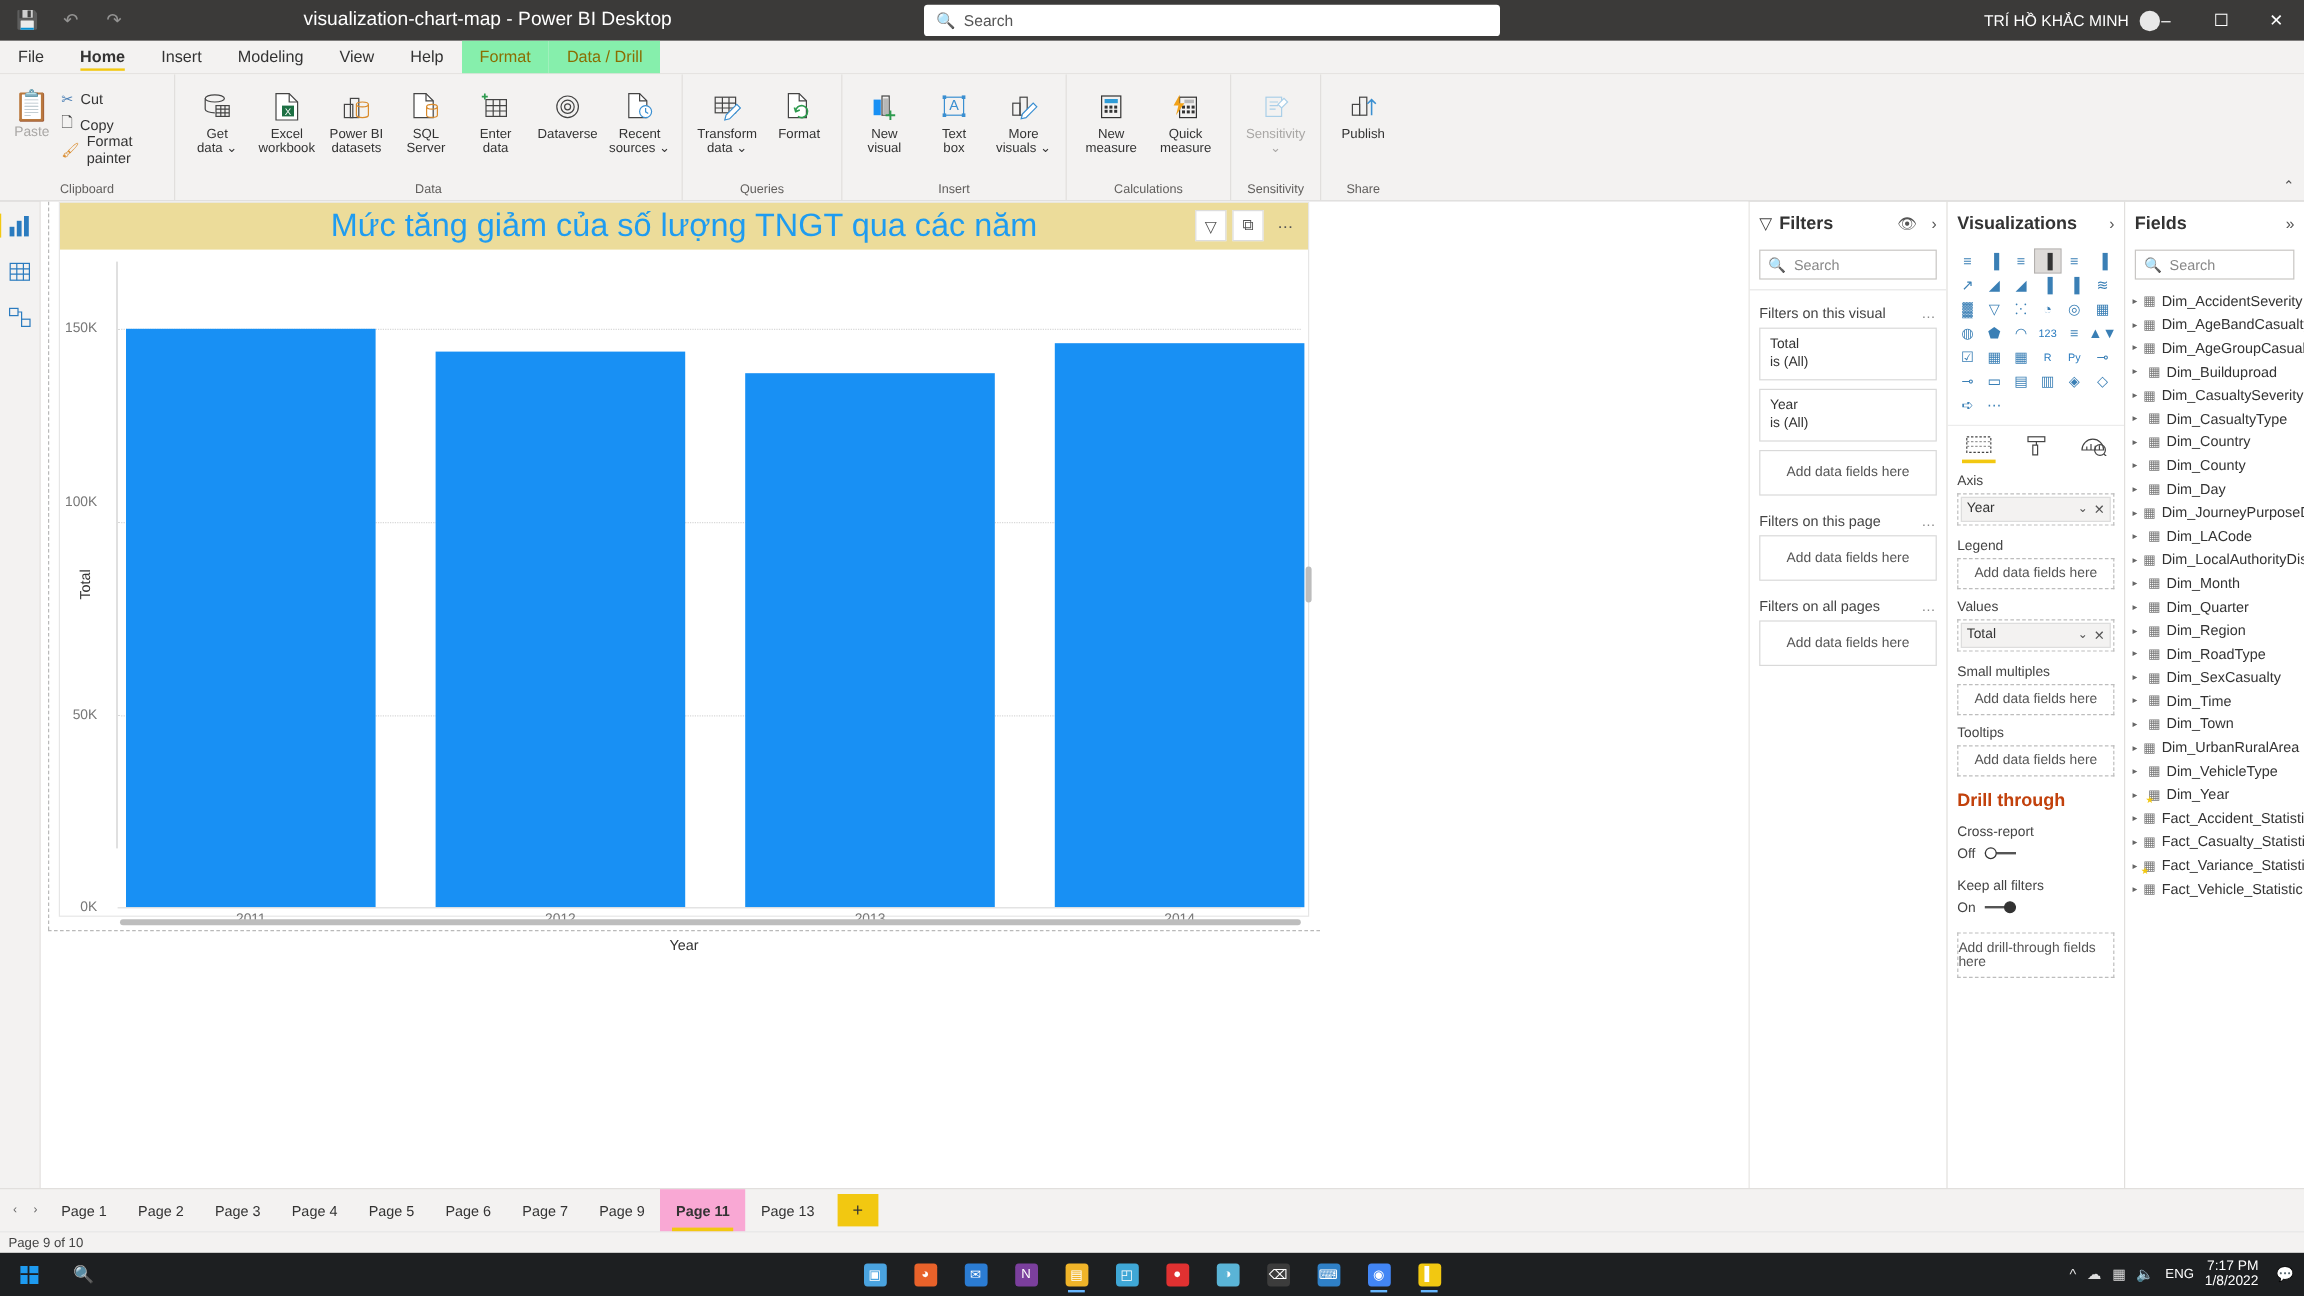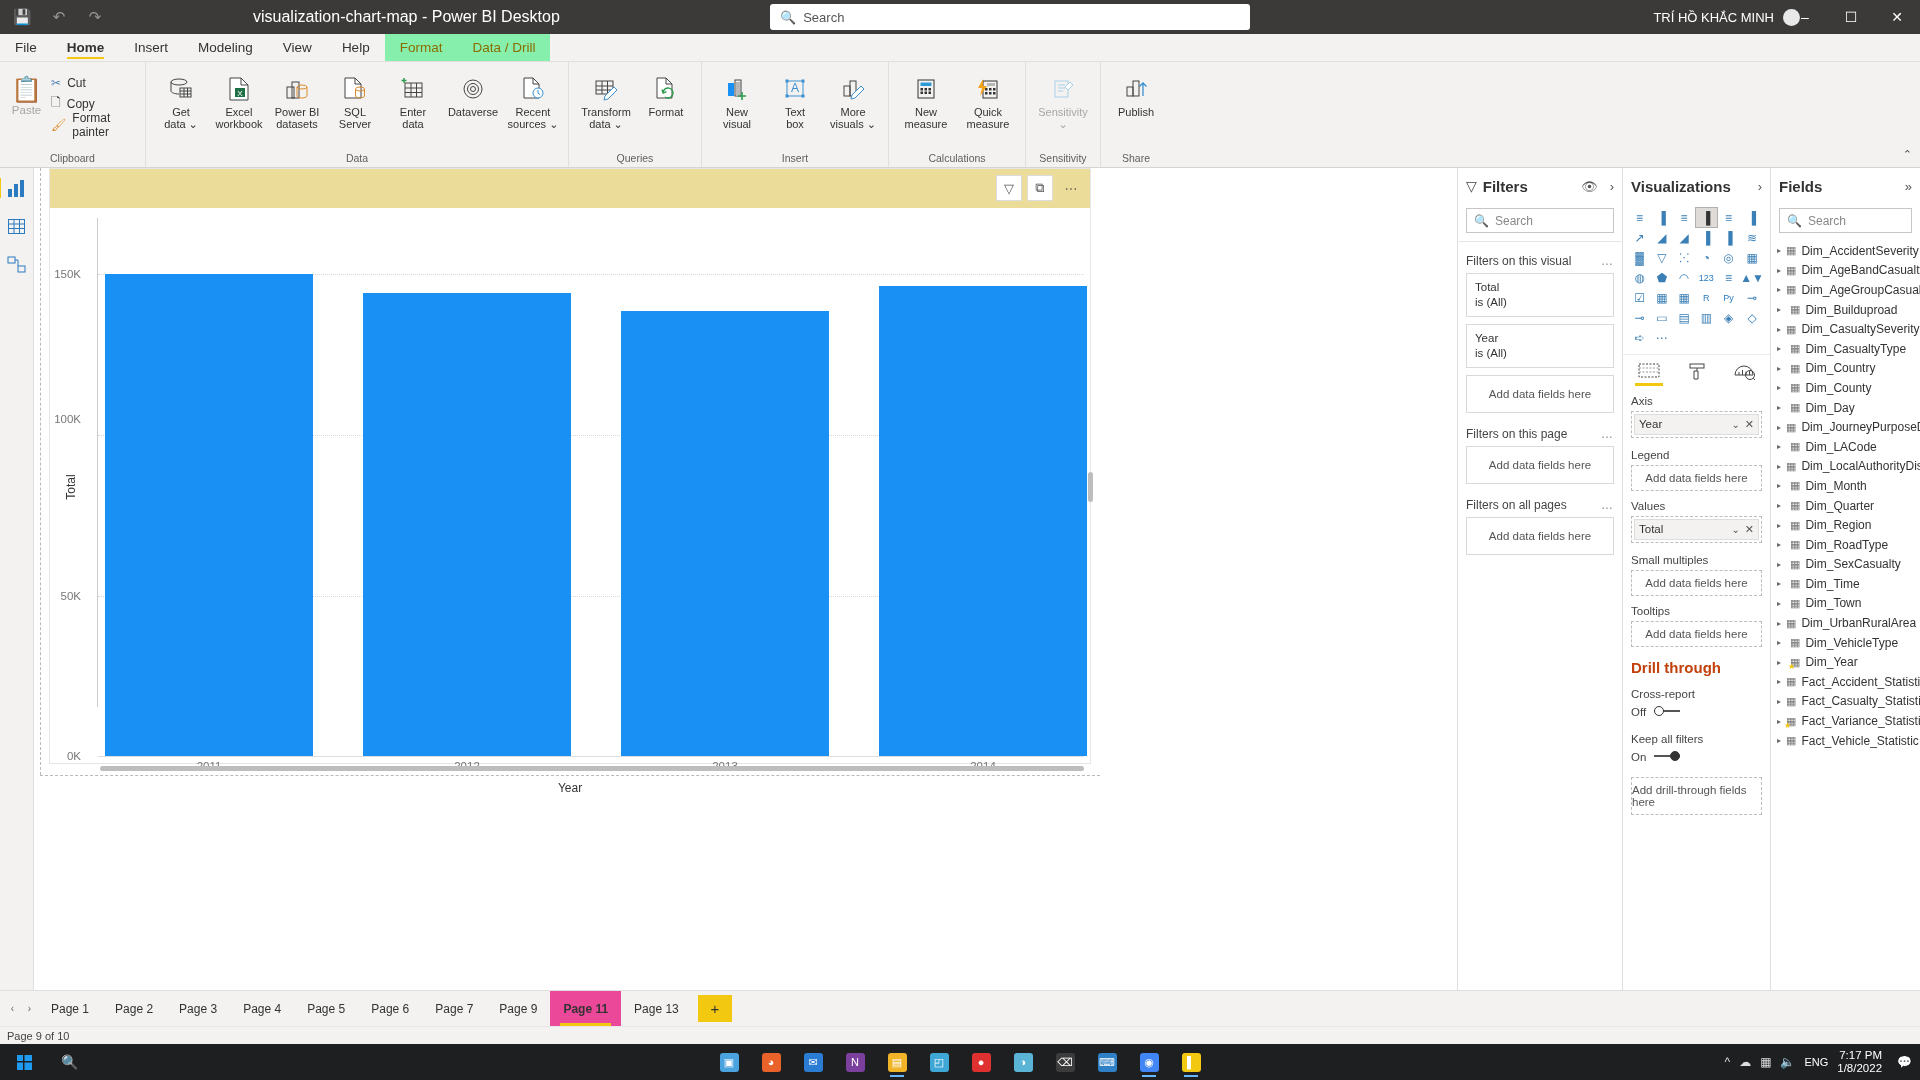--- a/index.html
+++ b/index.html
@@ -167,21 +167,21 @@
   
   #pagebar {
     height:36px; background:#f3f2f1; border-top:1px solid #e1dfdd;
     display:flex; align-items:stretch; padding-left:4px;
   }
   .navarrow { width:17px; display:flex; align-items:center; justify-content:center; font-size:10px; color:#666; }
   .ptab {
     min-width:62px; padding:12px 13px; display:flex; align-items:center; justify-content:center;
     font-size:12px; color:#333; position:relative;
   }
-  .ptab.active { background:#ec4899; font-weight:bold; }
+  .ptab.active { background:#f9a8d4; font-weight:bold; }
   .ptab.active::after { content:""; position:absolute; bottom:0; left:10px; right:10px; height:3px; background:#f2c811; }
   .ptab-add { width:34px; display:flex; align-items:center; justify-content:center; background:#f2c811; margin:4px 6px; font-size:15px; color:#333;}
   #statusbar {
     height:18px; background:#f3f2f1; font-size:11px; color:#444;
     display:flex; align-items:center; padding-left:7px; border-top:1px solid #e6e6e6;
   }
   
   #taskbar {
     height:36px; background:#1d1f21; display:flex; align-items:center; position:relative; color:#fff;
   }
@@ -519,20 +519,21 @@
           <rect x="11" y="11" width="7" height="6" fill="none" stroke="#2a7bbf"></rect>
           <path d="M8 5h3v6" fill="none" stroke="#2a7bbf"></path>
         </svg>
     </div>
   </div>
 
   <div id="canvas-area">
 
     <div id="visual">
       <div id="visual-header">
+        <div id="visual-title">Mức tăng giảm của số lượng TNGT qua các năm</div>
         <div class="vis-actions">
           <div class="vis-act">▽</div>
           <div class="vis-act">⧉</div>
           <div class="vis-act noborder">⋯</div>
         </div>
       </div>
 
       <div id="plot">
 
         <div class="yaxisline"></div>

